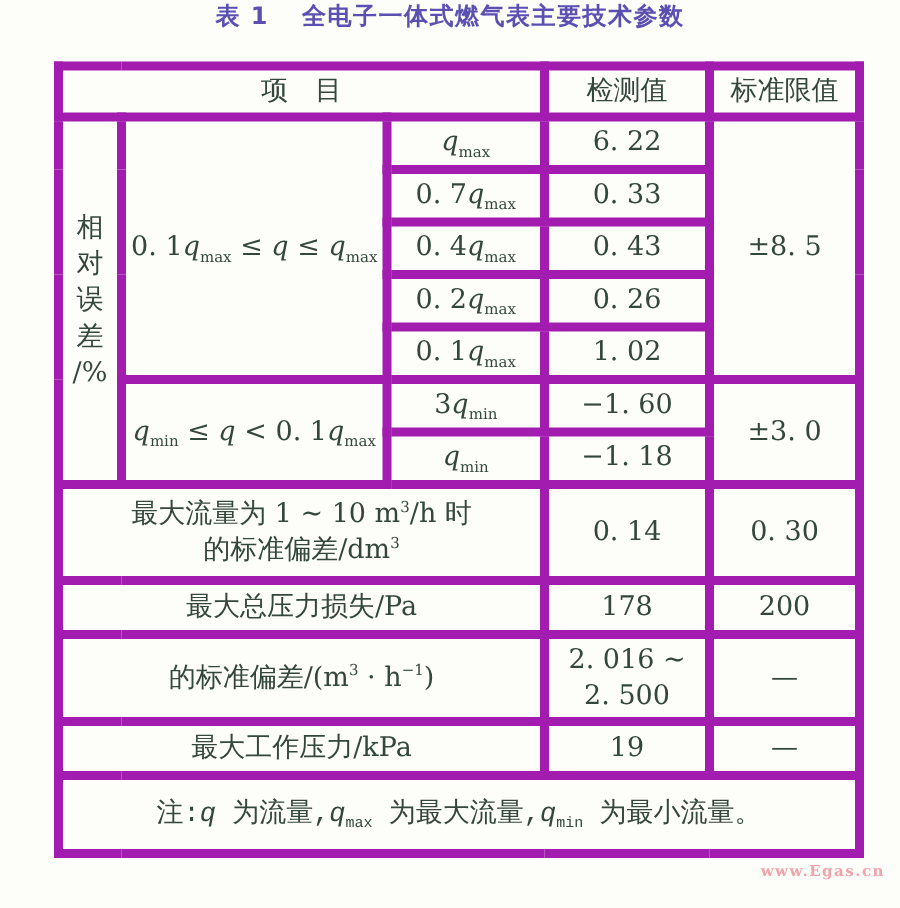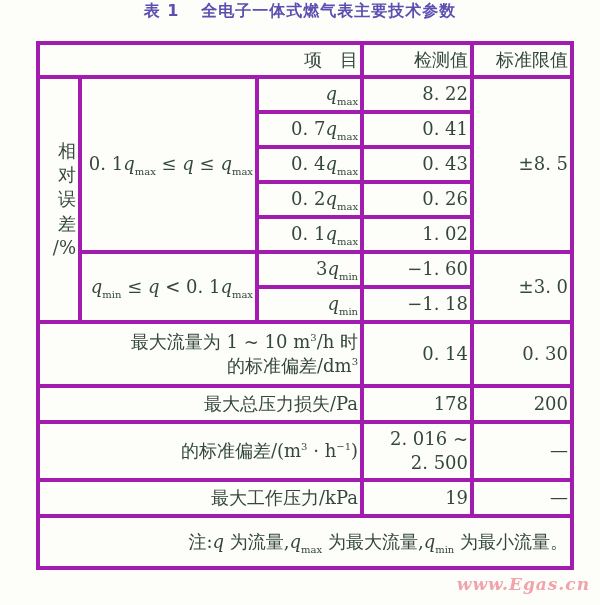--- a/index.html
+++ b/index.html
@@ -22,53 +22,52 @@
   }
   .title .gap { display:inline-block; width:22px; }
   table.params {
     border-collapse:collapse;
     table-layout:fixed;
     width:534px;
     margin:19px 0 0 36px;
     border:2px solid #3e5045;
   }
   .params td, .params th {
-    border:4px solid #a21caf;
-    text-align:right;
+    border:6px solid #a21caf;
+    text-align:center;
     vertical-align:middle;
     font-size:18px;
     font-weight:normal;
     padding:0 2px;
     overflow:hidden;
     line-height:1.35;
   }
   col.c1 { width:42px; }
   col.c2 { width:177px; }
   col.c3 { width:105px; }
   col.c4 { width:110px; }
   col.c5 { width:100px; }
   tr.r-head  { height:34px; }
   tr.r-sub   { height:35px; }
   tr.r-tall  { height:64px; }
   tr.r-mid   { height:36px; }
   tr.r-flow  { height:58px; }
-  tr.r-note  { height:52px; }
+  tr.r-note  { height:52px;font-family:Liberation Mono, monospace; }
   .c-note { text-align:left; padding-left:12px; font-size:17px; }
   .c-rotlabel { font-size:18px; line-height:1.3; }
   .c-cond { font-size:17px; }
   .var { font-style:italic; }
   .params sub { font-size:10px; line-height:0; }
   .params sup { font-size:10px; line-height:0; }
   .watermark {
     margin-top:4px;
     margin-right:10px;
     text-align:right;
-    font-style:italic;
     font-weight:bold;
-    font-size:17px;
+    font-size:10px;
     letter-spacing:1px;
     color:#f1a3ab;
     font-family:"DejaVu Serif","Liberation Serif",serif;
   }
 </style>
 </head>
 <body>
 
 <div class="title">
   <span>表 1</span><span class="gap"></span><span>全电子一体式燃气表主要技术参数</span>
@@ -86,26 +85,26 @@
       <tr class="r-head">
     <th colspan="3">项　目</th>
     <th>检测值</th>
     <th>标准限值</th>
   </tr>
 
   <tr class="r-sub">
     <td rowspan="7" class="c-rotlabel"><span>相对</span><br><span>误差</span><br><span>/%</span></td>
     <td rowspan="5" class="c-cond"><span>0. 1</span><span class="var">q</span><sub>max</sub><span> ≤ </span><span class="var">q</span><span> ≤ </span><span class="var">q</span><sub>max</sub></td>
     <td><span class="var">q</span><sub>max</sub></td>
-    <td>8. 22</td>
+    <td>6. 22</td>
     <td rowspan="5">±8. 5</td>
   </tr>
   <tr class="r-sub">
     <td><span>0. 7</span><span class="var">q</span><sub>max</sub></td>
-    <td>0. 41</td>
+    <td>0. 33</td>
   </tr>
   <tr class="r-sub">
     <td><span>0. 4</span><span class="var">q</span><sub>max</sub></td>
     <td>0. 43</td>
   </tr>
   <tr class="r-sub">
     <td><span>0. 2</span><span class="var">q</span><sub>max</sub></td>
     <td>0. 26</td>
   </tr>
   <tr class="r-sub">

